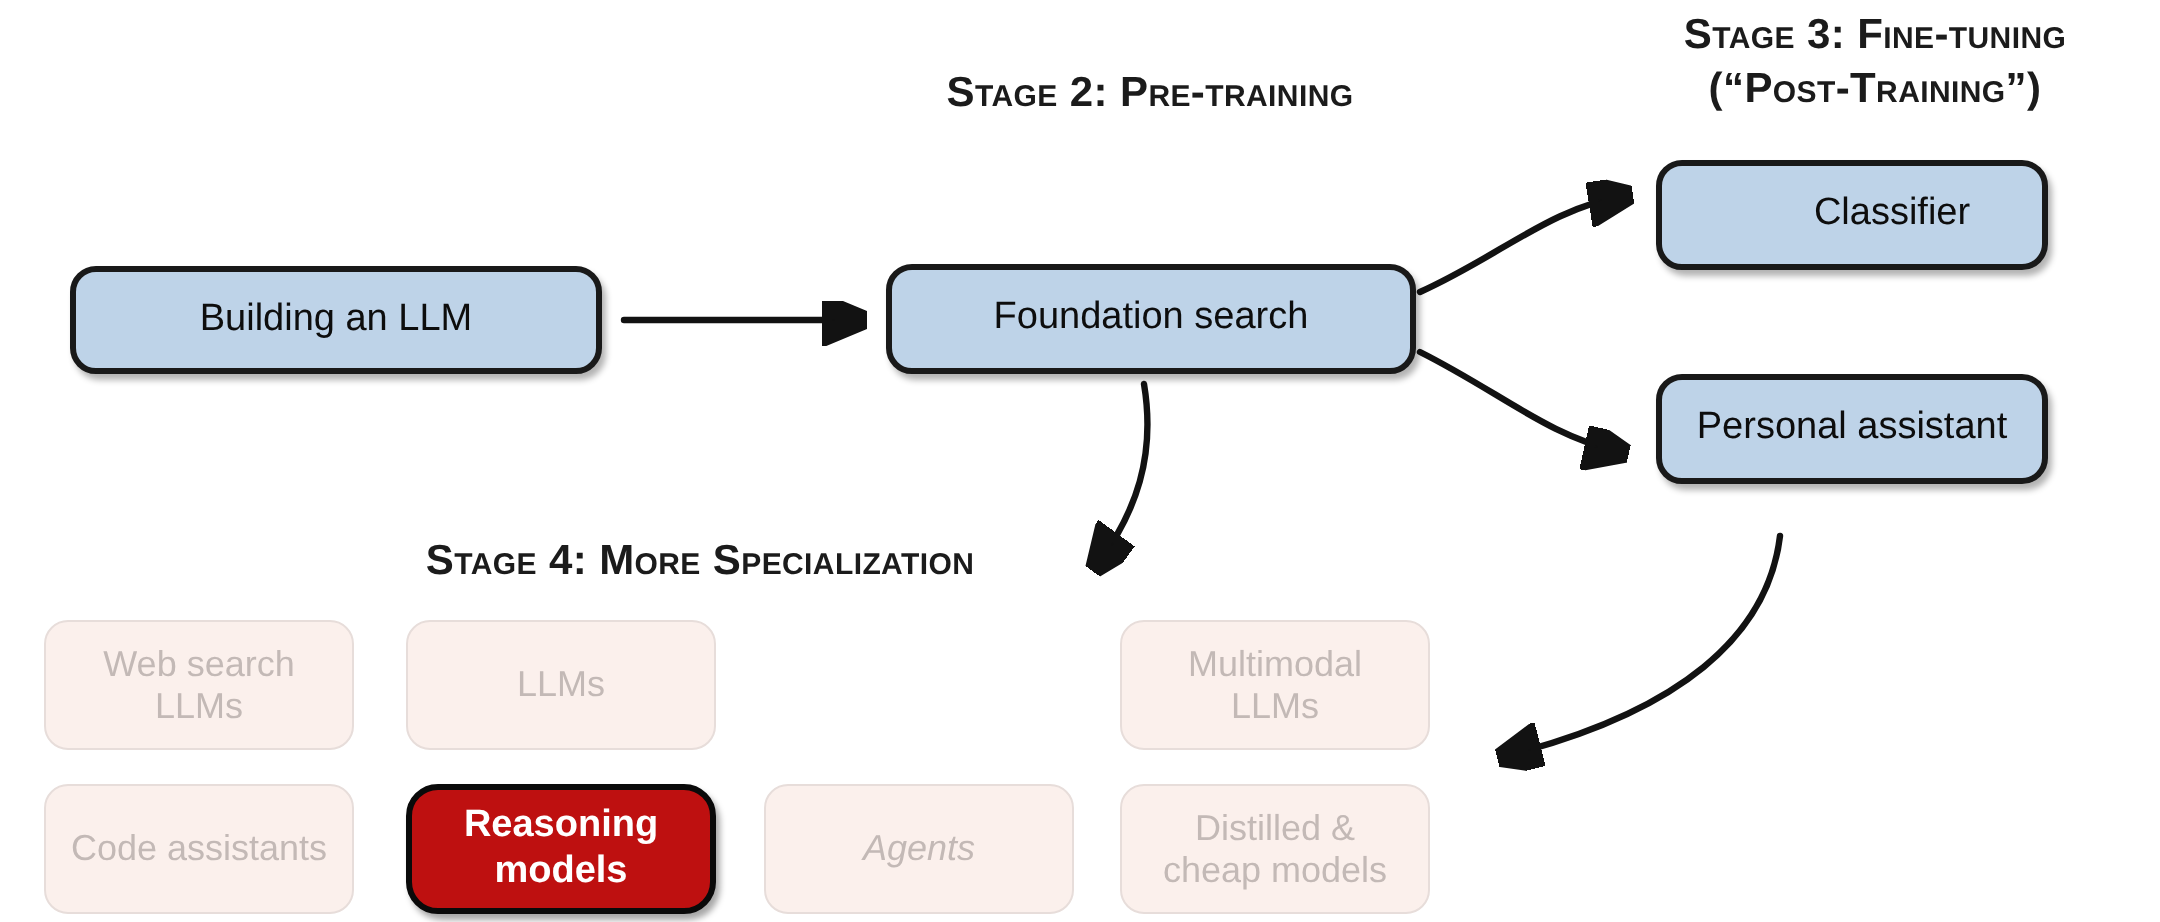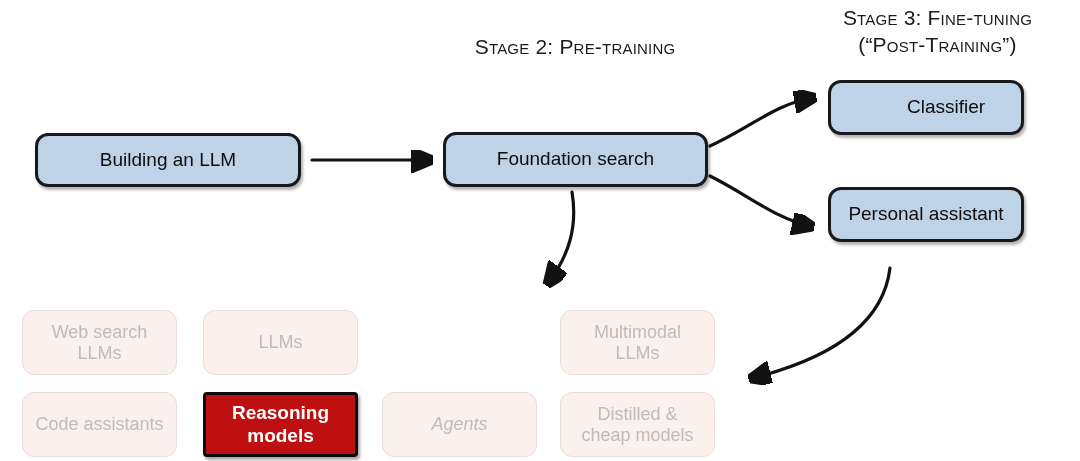--- a/index.html
+++ b/index.html
@@ -15,21 +15,21 @@
     width: 1080px;
     height: 461px;
     background: #ffffff;
     overflow: hidden;
   }
 
   
   .stage-heading {
     position: absolute;
     font-family: "Liberation Sans", "DejaVu Sans", sans-serif;
-    font-weight: normal;
+    font-weight: bold;
     color: #1b1b1b;
     font-variant: small-caps;
     font-size: 21px;
     letter-spacing: 0.2px;
     line-height: 27px;
     white-space: nowrap;
     text-align: center;
   }
 
   
@@ -66,21 +66,21 @@
     font-weight: 500;
     border-radius: 12px;
   }
 
   .node.highlight {
     background: #be1010;
     border: 3px solid #0a0a0a;
     color: #ffffff;
     font-size: 19px;
     font-weight: bold;
-    border-radius: 4px;
+    border-radius: 16px;
     box-shadow: 2px 3px 3px rgba(0,0,0,0.35);
   }
 
   
   #arrows {
     position: absolute;
     left: 0;
     top: 0;
     width: 1080px;
     height: 461px;
@@ -115,20 +115,21 @@
 
     <path d="M890,268 C884,318 840,356 753,378" marker-end="url(#ah)"></path>
   </svg>
 
 
   <div class="stage-heading" style="left:440px; top:33px; width:270px;">Stage 2: Pre-training</div>
 
   <div class="stage-heading" style="left:805px; top:4px; width:265px;">Stage 3: Fine-tuning</div>
   <div class="stage-heading" style="left:805px; top:31px; width:265px;">(“Post-Training”)</div>
 
+  <div class="stage-heading" style="left:178px; top:267px; width:344px;">Stage 4: More Specialization</div>
 
   <div class="node blue" style="left:35px; top:133px; width:266px; height:54px;">
     <span class="node-label">Building an LLM</span>
   </div>
 
   <div class="node blue" style="left:443px; top:132px; width:265px; height:55px;">
     <span class="node-label">Foundation search</span>
   </div>
 
   <div class="node blue" style="left:828px; top:80px; width:196px; height:55px;padding-left:40px;">

